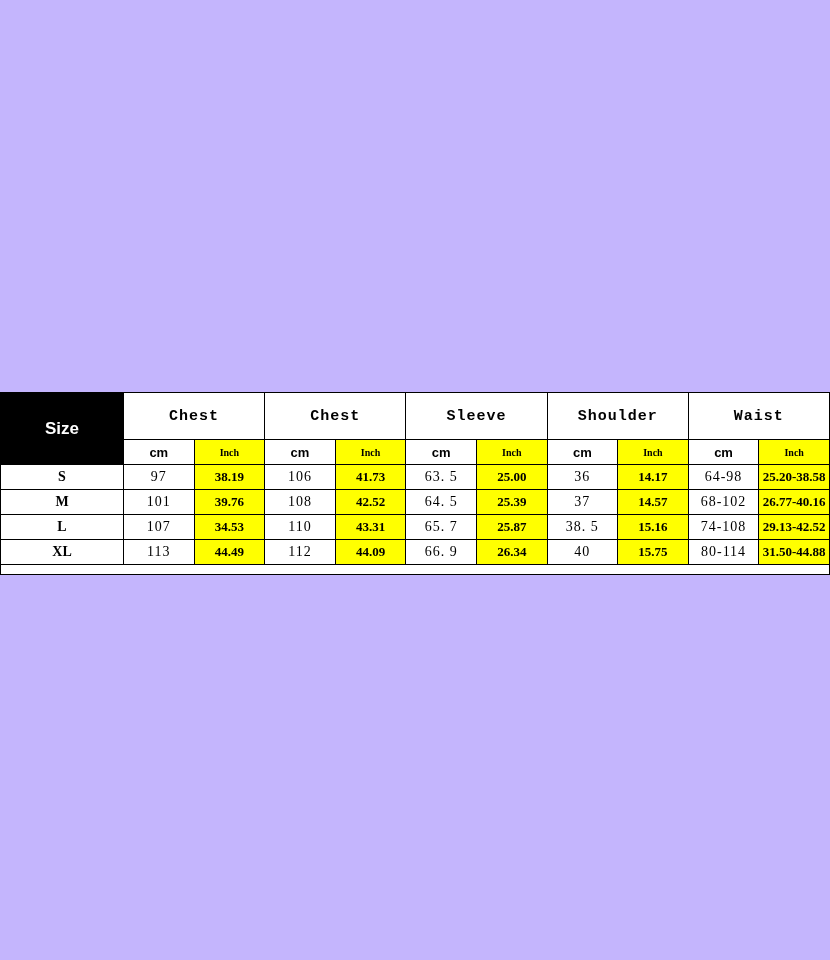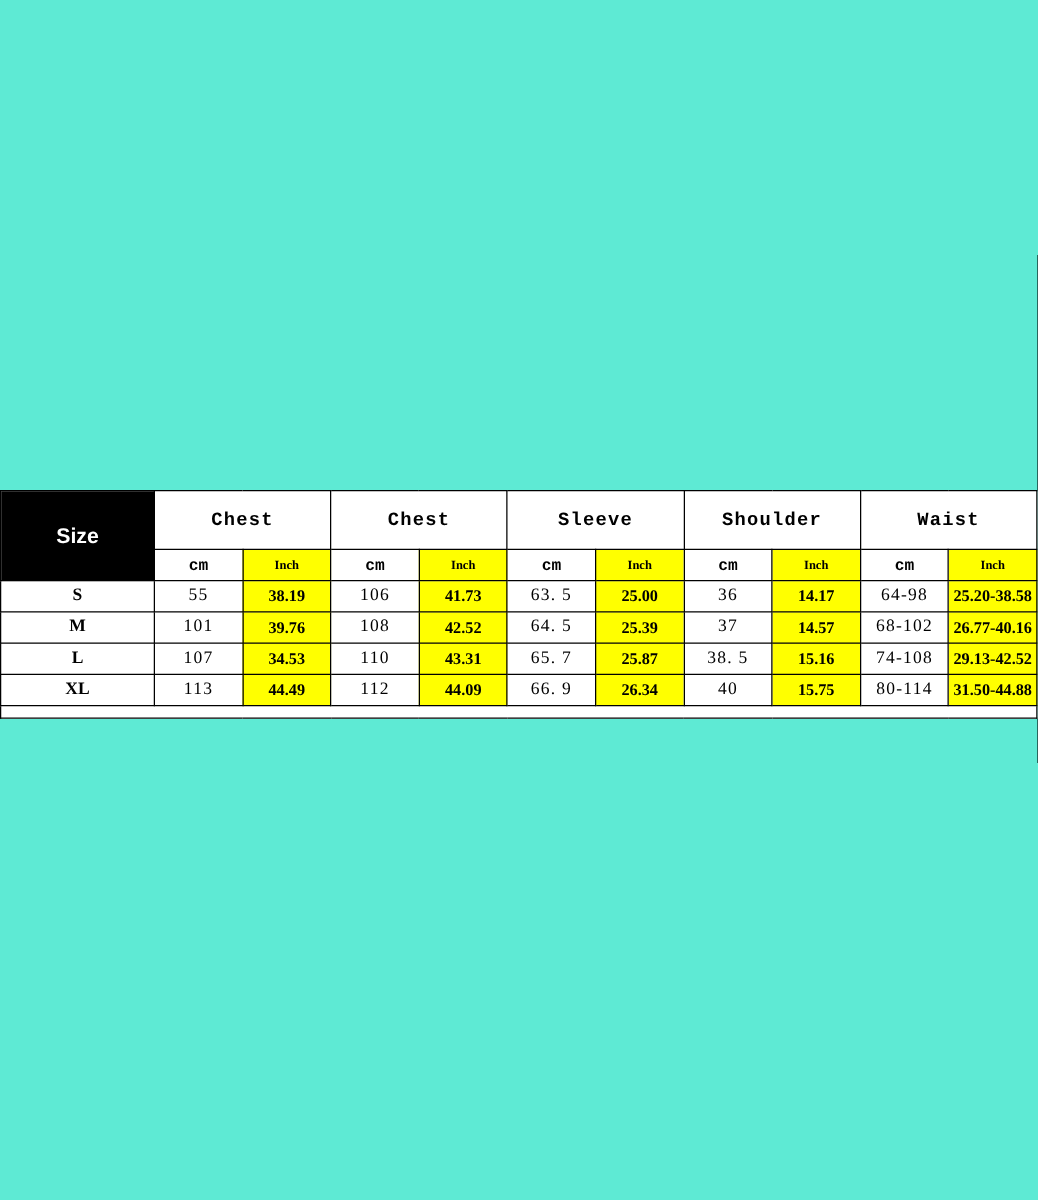--- a/index.html
+++ b/index.html
@@ -10,21 +10,21 @@
     height: 960px;
     overflow: hidden;
   }
   body {
     font-family: "Liberation Serif", serif;
   }
   #page {
     position: relative;
     width: 830px;
     height: 960px;
-    background: #5eead4;
+    background: #c4b5fd;
   }
   #table-wrap {
     position: absolute;
     left: 0;
     top: 392px;
     width: 830px;
     background: #000000;
   }
   table.size-table {
     border-collapse: collapse;
@@ -51,21 +51,21 @@
     width: 122px;
   }
   .grp-head {
     font-family: Liberation Mono, monospace;
     font-weight: bold;
     font-size: 15px;
     letter-spacing: 1px;
     height: 46px;
   }
   .unit-cm {
-    font-family: Liberation Mono, monospace;
+    font-family: Liberation Sans, sans-serif;
     font-weight: bold;
     font-size: 13px;
     height: 24px;
     background: #ffffff;
   }
   .unit-inch {
     font-family: "Liberation Serif", serif;
     font-weight: bold;
     font-size: 10px;
     height: 24px;
@@ -127,21 +127,21 @@
           <td class="unit-cm col-cm">cm</td>
           <td class="unit-inch col-inch">Inch</td>
           <td class="unit-cm col-cm">cm</td>
           <td class="unit-inch col-inch">Inch</td>
           <td class="unit-cm col-waist-cm">cm</td>
           <td class="unit-inch col-waist-inch">Inch</td>
         </tr>
 
         <tr>
           <td class="size-label">S</td>
-          <td class="cell-cm">55</td>
+          <td class="cell-cm">97</td>
           <td class="cell-inch">38.19</td>
           <td class="cell-cm">106</td>
           <td class="cell-inch">41.73</td>
           <td class="cell-cm">63. 5</td>
           <td class="cell-inch">25.00</td>
           <td class="cell-cm">36</td>
           <td class="cell-inch">14.17</td>
           <td class="cell-cm">64-98</td>
           <td class="cell-inch">25.20-38.58</td>
         </tr>

